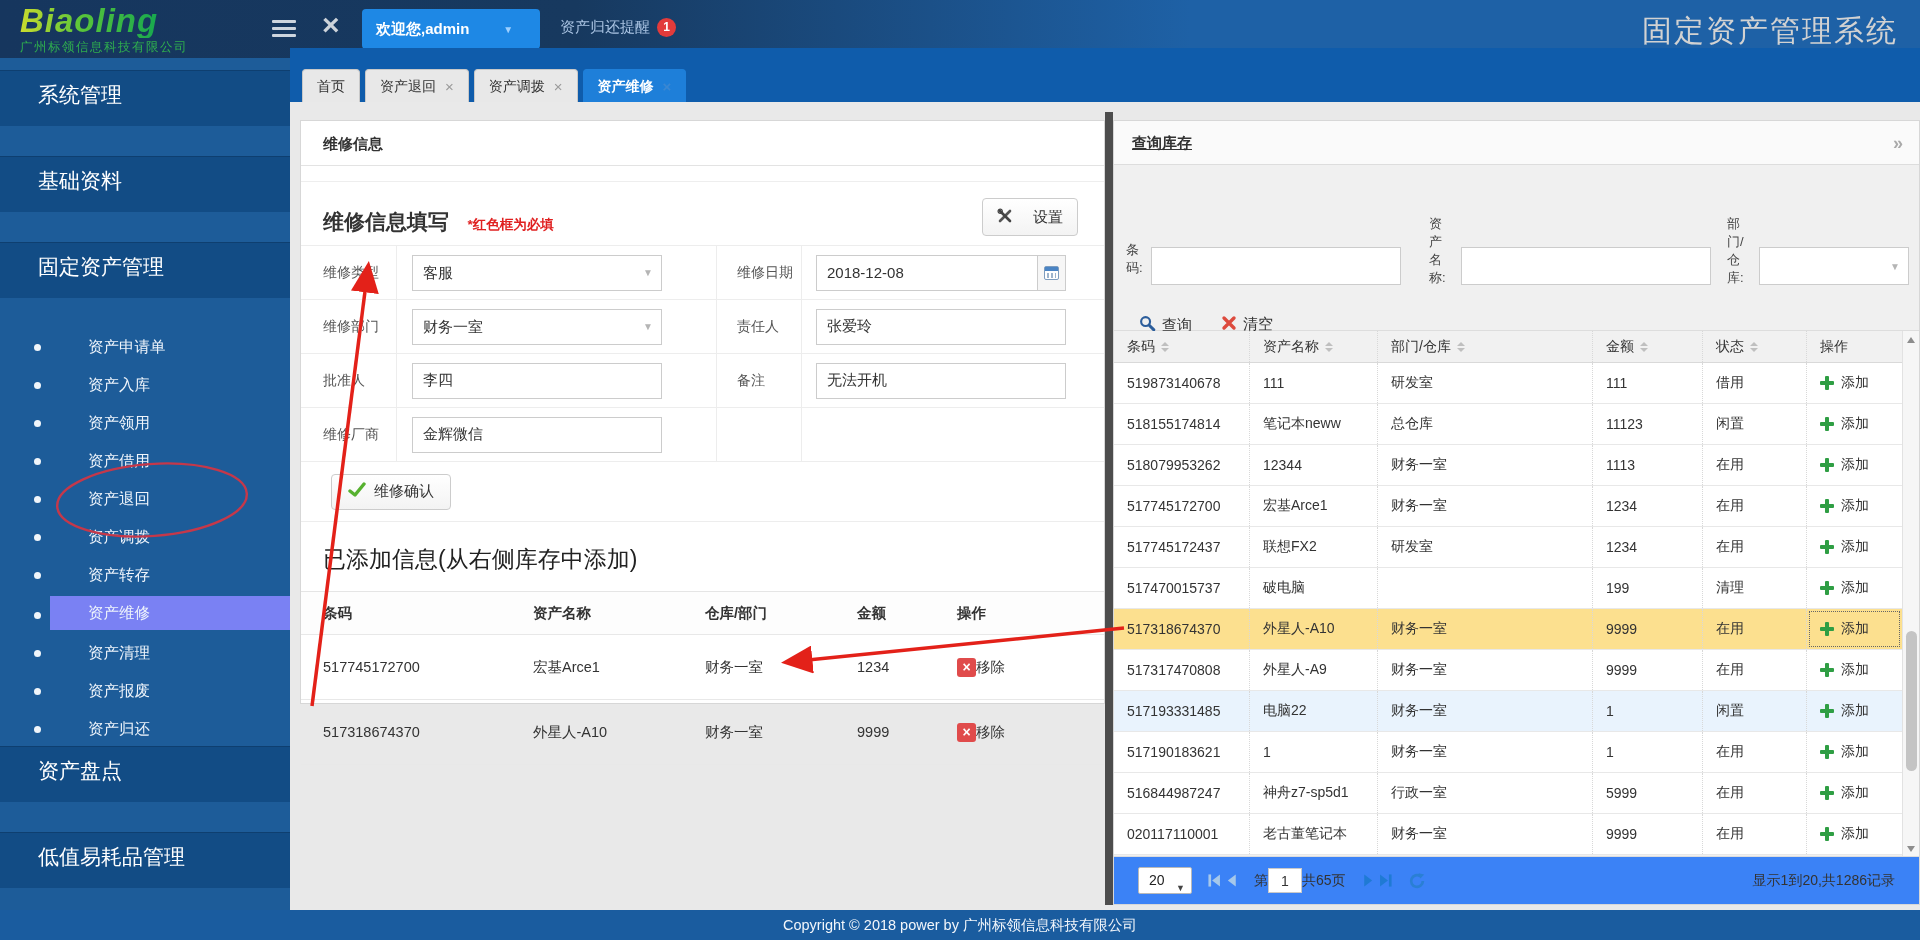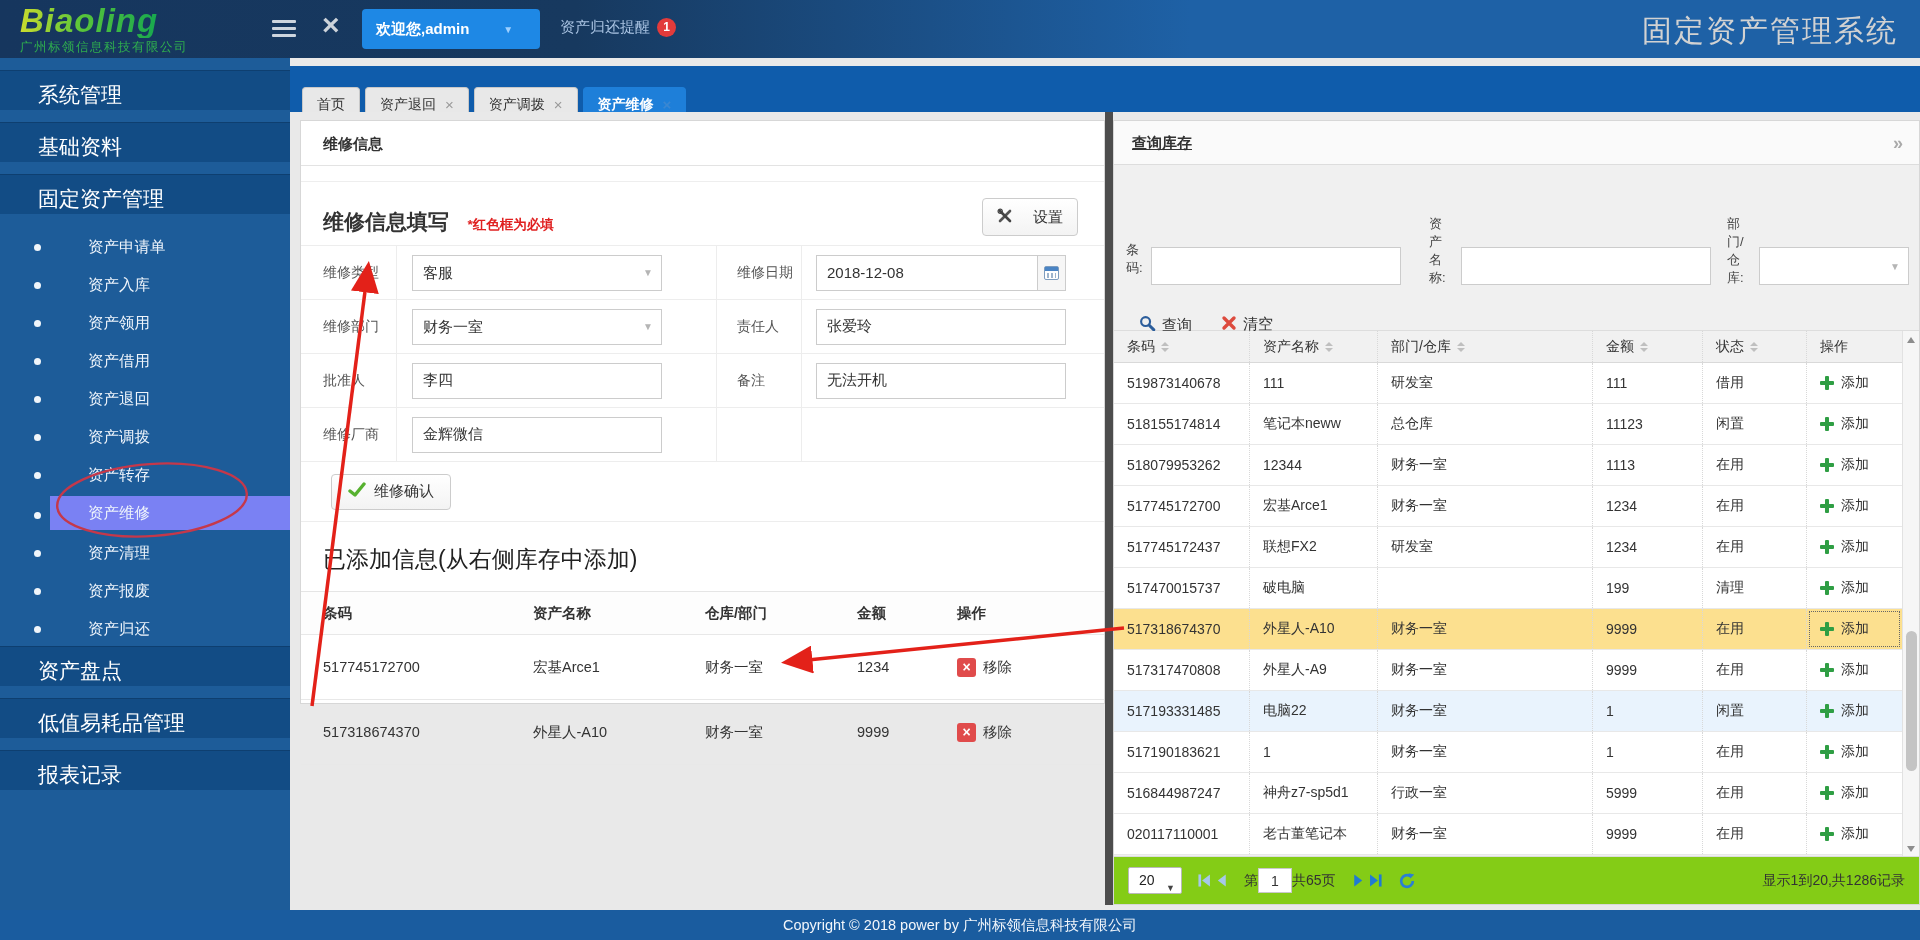--- a/index.html
+++ b/index.html
@@ -24,32 +24,32 @@
     border-radius:4px; color:#fff; font-size:15px; font-weight:bold; display:flex; align-items:center;
     padding:0 14px; cursor:pointer; }
   .welcome-caret { margin-left:34px; font-size:10px; color:#9ed0ff; }
   .reminder { position:absolute; left:560px; top:18px; font-size:15px; color:#a9c3e2; display:flex; align-items:center; cursor:pointer;}
   .badge { display:inline-block; margin-left:7px; width:19px; height:19px; border-radius:50%;
     background:#e23b3b; color:#fff; font-size:12px; line-height:19px; text-align:center; font-weight:bold; }
   .app-title { position:absolute; right:22px; top:11px; font-size:30px; color:#d2d2d2; letter-spacing:2px; }
 
   
   #sidebar { position:absolute; left:0; top:58px; width:290px; height:852px; background:#1d5c99; padding-top:12px; }
-  .side-sec { height:40px; line-height:48px; padding-left:38px; margin-bottom:12px; color:#fff;
+  .side-sec { height:56px; line-height:48px; padding-left:38px; margin-bottom:30px; color:#fff;
     font-size:21px; background:linear-gradient(180deg,#114а?  ,#124c85); cursor:pointer; }
   .side-sec { background:#124c85; border-top:1px solid #0e3f70; }
   #menu-items { list-style:none; margin-top:14px; height:418px; }
   .menu-item { position:relative; height:38px; line-height:38px; cursor:pointer; }
   .menu-item::before { content:""; position:absolute; left:34px; top:16px; width:7px; height:7px;
     border-radius:50%; background:#f0f5fa; }
   .menu-item .mi-label { display:block; margin-left:50px; padding-left:38px; font-size:15.5px; color:#eef4fb; height:38px; }
   .menu-item.active .mi-label { background:#7a81f3; height:34px; line-height:34px; margin-top:2px; }
 
   
-  #tabstrip { position:absolute; left:290px; top:66px; width:1630px; height:54px; background:#0f5cab; }
+  #tabstrip { position:absolute; left:290px; top:48px; width:1630px; height:54px; background:#0f5cab; }
   #tabs { position:absolute; left:12px; bottom:0; display:flex; gap:5px; }
   .tab { height:33px; line-height:31px; padding:0 14px; background:#e8e8e8; border:1px solid #c8c8c8;
     border-bottom:none; border-radius:4px 4px 0 0; font-size:14px; color:#333; cursor:pointer; display:flex; align-items:center;}
   .tab .tab-close { margin-left:9px; color:#9a9a9a; font-size:15px; line-height:1; }
   .tab.active { background:#1e7fd9; border-color:#1e7fd9; color:#fff; font-weight:bold; }
   .tab.active .tab-close { color:#3a87d2; }
 
   
   #content-bg { position:absolute; left:290px; top:112px; width:1630px; height:798px; background:#e9e9e9; }
   #pane-divider { position:absolute; left:1105px; top:112px; width:8px; height:793px; background:#4d4d4d; }
@@ -93,21 +93,21 @@
     background:linear-gradient(#fff,#f3f3f3); border:1px solid #ccc; border-radius:4px; font-size:15px; color:#333; cursor:pointer; }
 
   .added-title { padding:22px 22px 16px; font-size:23px; color:#222; font-weight:500; }
   .added-table { width:100%; }
   .atr { display:flex; border-bottom:1px solid #e8e8e8; align-items:center; }
   .atr.head { border-top:1px solid #e5e5e5; height:44px; background:#fdfdfd; font-weight:bold; }
   .atr.row { height:65px; }
   .atd { font-size:14.5px; color:#333; padding-left:18px; }
   .ac0 { width:214px; padding-left:22px; } .ac1 { width:172px; } .ac2 { width:152px; }
   .ac3 { width:100px; } .ac4 { flex:1; }
-  .remove-btn { display:inline-flex; align-items:center; gap:7px; cursor:pointer; }
+  .remove-btn { display:inline-flex; align-items:center; cursor:pointer; }
   .remove-icon { width:19px; height:19px; background:#e04b4b; border-radius:3px; color:#fff;
     text-align:center; line-height:19px; font-size:14px; font-weight:bold; }
   .remove-icon::before { content:"\00d7"; }
 
   
   #right-panel { position:absolute; left:1113px; top:120px; width:807px; height:785px;
     background:#f0f0f0; border:1px solid #d7d7d7; }
   .rp-header { position:relative; height:44px; line-height:44px; padding-left:18px; background:#fafafa;
     border-bottom:1px solid #ddd; font-size:15px; font-weight:bold; color:#333;text-decoration:underline; }
   .collapse-icon { position:absolute; right:16px; top:0; font-size:18px; color:#aaa; cursor:pointer; }
@@ -150,22 +150,22 @@
   .add-label { font-size:14px; color:#333; }
 
   
   .inv-scroll { position:absolute; right:0; top:210px; width:17px; height:527px; background:#f6f6f6; border-left:1px solid #e2e2e2; }
   .sb-arrow { position:absolute; left:4px; width:0; height:0; border-left:4.5px solid transparent; border-right:4.5px solid transparent; }
   .sb-up { top:6px; border-bottom:6px solid #8d8d8d; }
   .sb-dn { bottom:6px; border-top:6px solid #8d8d8d; }
   .sb-thumb { position:absolute; left:2.5px; top:300px; width:11px; height:140px; background:#c4c4c4; border-radius:6px; }
 
   
-  .pagination { position:absolute; left:0; bottom:0; width:100%; height:48px; background:#84cc16;
-    border-top:1px solid #ddd; display:flex; align-items:center; padding:0 14px; gap:0; }
+  .pagination { position:absolute; left:0; bottom:0; width:100%; height:48px; background:#3b82f6;
+    border-top:1px solid #ddd; display:flex; align-items:center; padding:0 24px; gap:0; }
   .page-size { position:relative; width:54px; height:27px; border:1px solid #b9b9b9; border-radius:2px;
     background:#fff; font-size:14px; color:#222; line-height:25px; padding-left:10px; cursor:pointer; }
   .page-size .caret { position:absolute; right:6px; top:8px; font-size:9px; color:#444; }
   .pg-icon { width:17px; height:17px; display:inline-block; cursor:pointer; }
   .pg-gap { width:14px; }
   .pg-text { font-size:14px; color:#333; }
   .page-input { width:34px; height:25px; border:1px solid #c9c9c9; text-align:center; font-size:14px; color:#333; font-family:inherit; background:#fff;}
   .pg-summary { margin-left:auto; font-size:14px; color:#333; }
 
   

